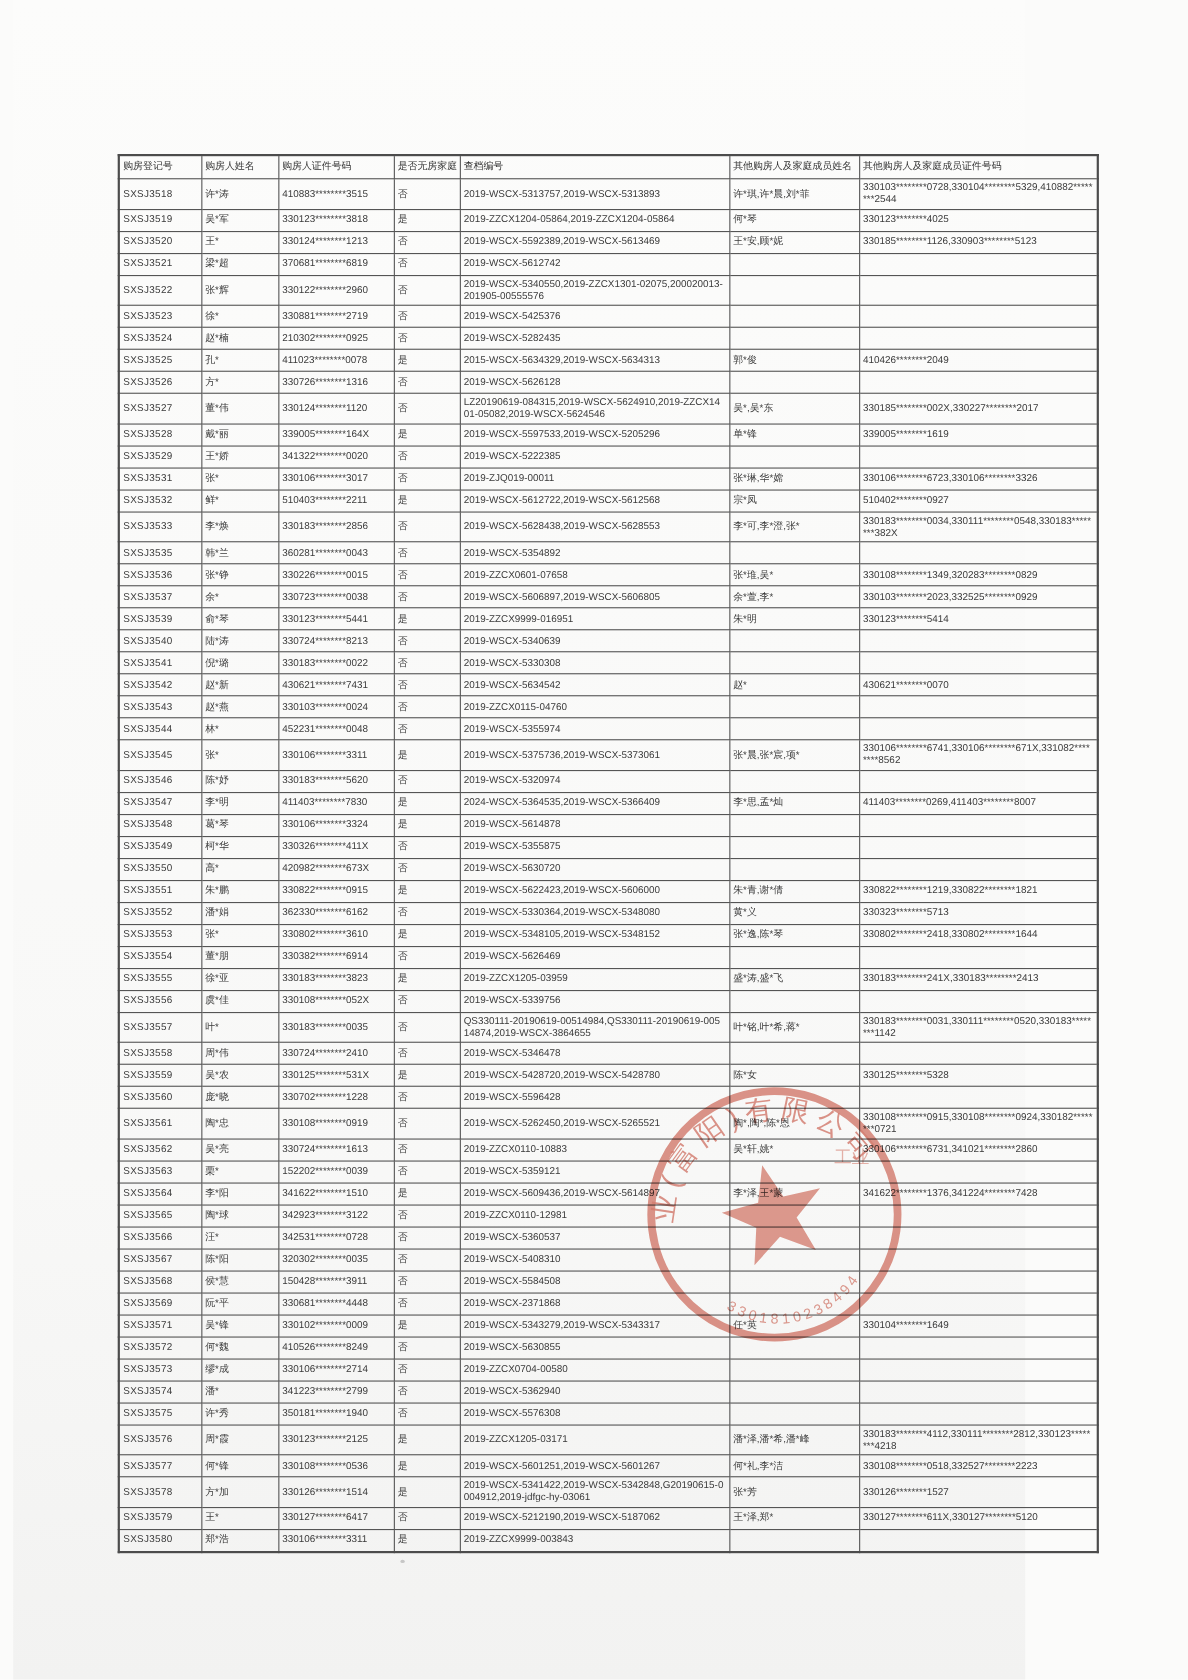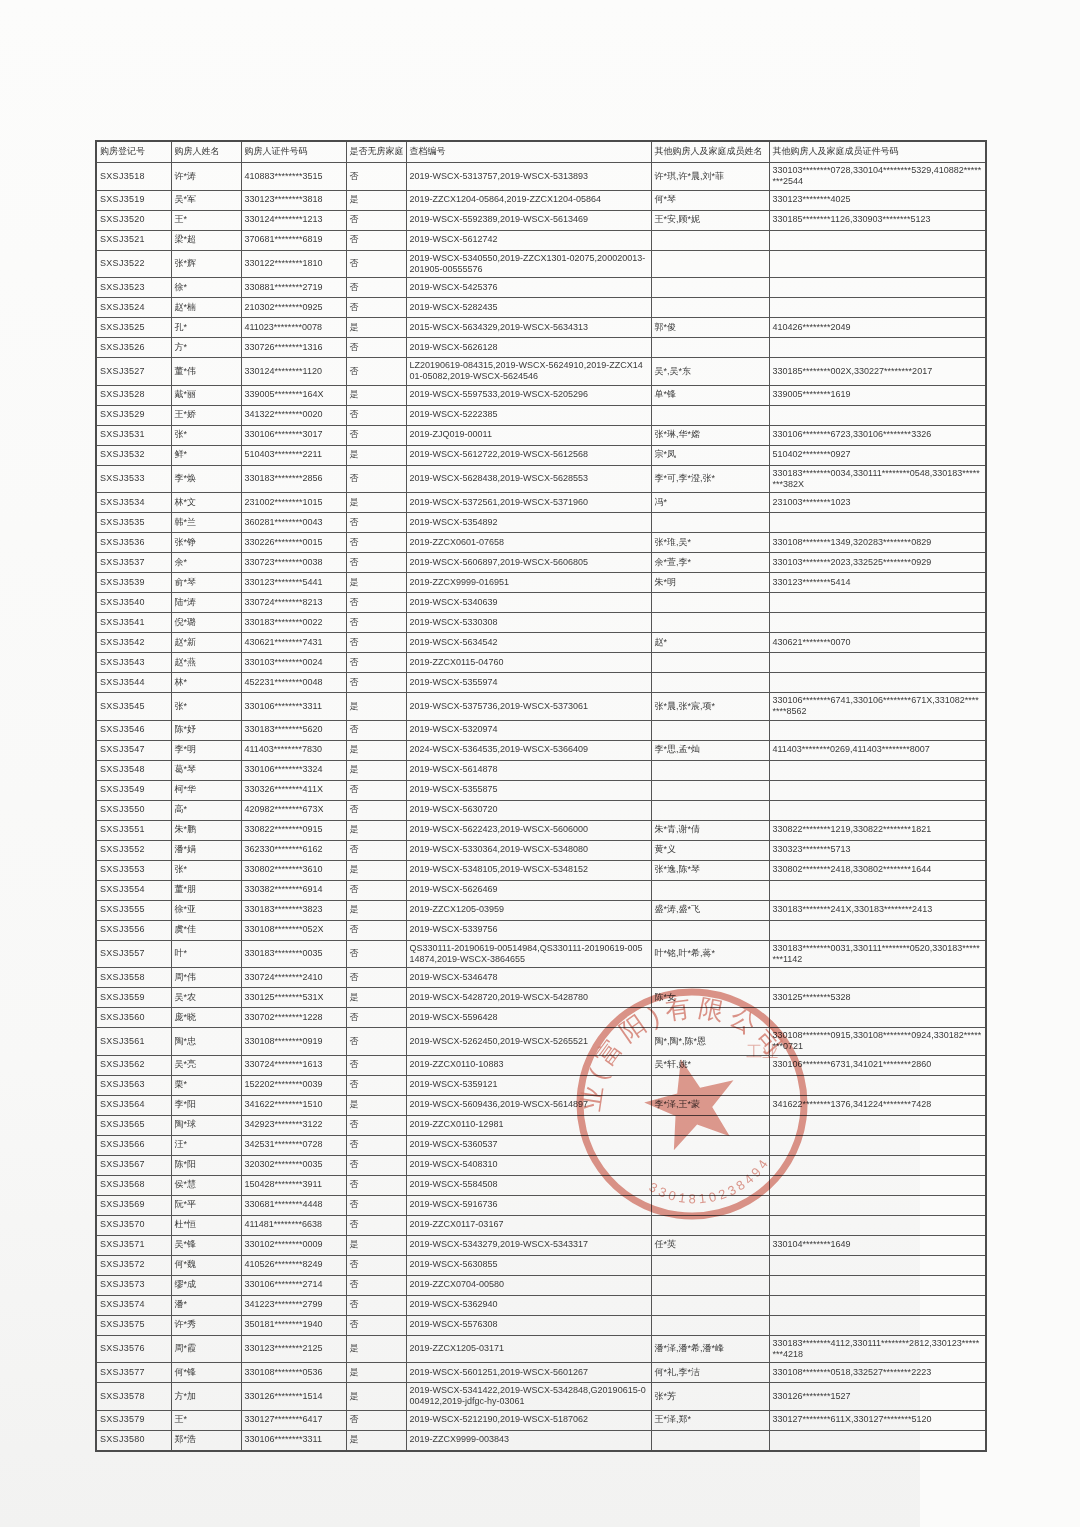--- a/index.html
+++ b/index.html
@@ -4,21 +4,21 @@
 <style>
   html,body{margin:0;padding:0;}
   body{
     width:1080px;height:1527px;position:relative;
     background:#fbfbfa;
     font-family:"Liberation Sans","DejaVu Sans",sans-serif;
     color:#3c3c3c;
     overflow:hidden;
   }
   .page-sheet{
-    position:absolute;left:0;top:0;width:920px;height:1527px;
+    position:absolute;left:12px;top:0;width:920px;height:1527px;
     background:linear-gradient(180deg,#fcfcfb 0%,#f8f8f7 70%,#f2f2f1 100%);
   }
   .table-wrap{
     position:absolute;left:95px;top:140px;width:890px;
   }
   table.records{
     width:890px;border-collapse:collapse;table-layout:fixed;
     border:2px solid #4c4c4c;
     background:transparent;
   }
@@ -117,21 +117,21 @@
             <td class="c1">梁*超</td>
             <td class="c2">370681********6819</td>
             <td class="c3">否</td>
             <td class="c4">2019-WSCX-5612742</td>
             <td class="c5"></td>
             <td class="c6"></td>
           </tr>
           <tr>
             <td class="c0">SXSJ3522</td>
             <td class="c1">张*辉</td>
-            <td class="c2">330122********1810</td>
+            <td class="c2">330122********2960</td>
             <td class="c3">否</td>
             <td class="c4">2019-WSCX-5340550,2019-ZZCX1301-02075,200020013-201905-00555576</td>
             <td class="c5"></td>
             <td class="c6"></td>
           </tr>
           <tr>
             <td class="c0">SXSJ3523</td>
             <td class="c1">徐*</td>
             <td class="c2">330881********2719</td>
             <td class="c3">否</td>
@@ -214,29 +214,20 @@
           <tr>
             <td class="c0">SXSJ3533</td>
             <td class="c1">李*焕</td>
             <td class="c2">330183********2856</td>
             <td class="c3">否</td>
             <td class="c4">2019-WSCX-5628438,2019-WSCX-5628553</td>
             <td class="c5">李*可,李*澄,张*</td>
             <td class="c6">330183********0034,330111********0548,330183********382X</td>
           </tr>
           <tr>
-            <td class="c0">SXSJ3534</td>
-            <td class="c1">林*文</td>
-            <td class="c2">231002********1015</td>
-            <td class="c3">是</td>
-            <td class="c4">2019-WSCX-5372561,2019-WSCX-5371960</td>
-            <td class="c5">冯*</td>
-            <td class="c6">231003********1023</td>
-          </tr>
-          <tr>
             <td class="c0">SXSJ3535</td>
             <td class="c1">韩*兰</td>
             <td class="c2">360281********0043</td>
             <td class="c3">否</td>
             <td class="c4">2019-WSCX-5354892</td>
             <td class="c5"></td>
             <td class="c6"></td>
           </tr>
           <tr>
             <td class="c0">SXSJ3536</td>
@@ -524,30 +515,21 @@
             <td class="c3">否</td>
             <td class="c4">2019-WSCX-5584508</td>
             <td class="c5"></td>
             <td class="c6"></td>
           </tr>
           <tr>
             <td class="c0">SXSJ3569</td>
             <td class="c1">阮*平</td>
             <td class="c2">330681********4448</td>
             <td class="c3">否</td>
-            <td class="c4">2019-WSCX-5916736</td>
-            <td class="c5"></td>
-            <td class="c6"></td>
-          </tr>
-          <tr>
-            <td class="c0">SXSJ3570</td>
-            <td class="c1">杜*恒</td>
-            <td class="c2">411481********6638</td>
-            <td class="c3">否</td>
-            <td class="c4">2019-ZZCX0117-03167</td>
+            <td class="c4">2019-WSCX-2371868</td>
             <td class="c5"></td>
             <td class="c6"></td>
           </tr>
           <tr>
             <td class="c0">SXSJ3571</td>
             <td class="c1">吴*锋</td>
             <td class="c2">330102********0009</td>
             <td class="c3">是</td>
             <td class="c4">2019-WSCX-5343279,2019-WSCX-5343317</td>
             <td class="c5">任*英</td>

